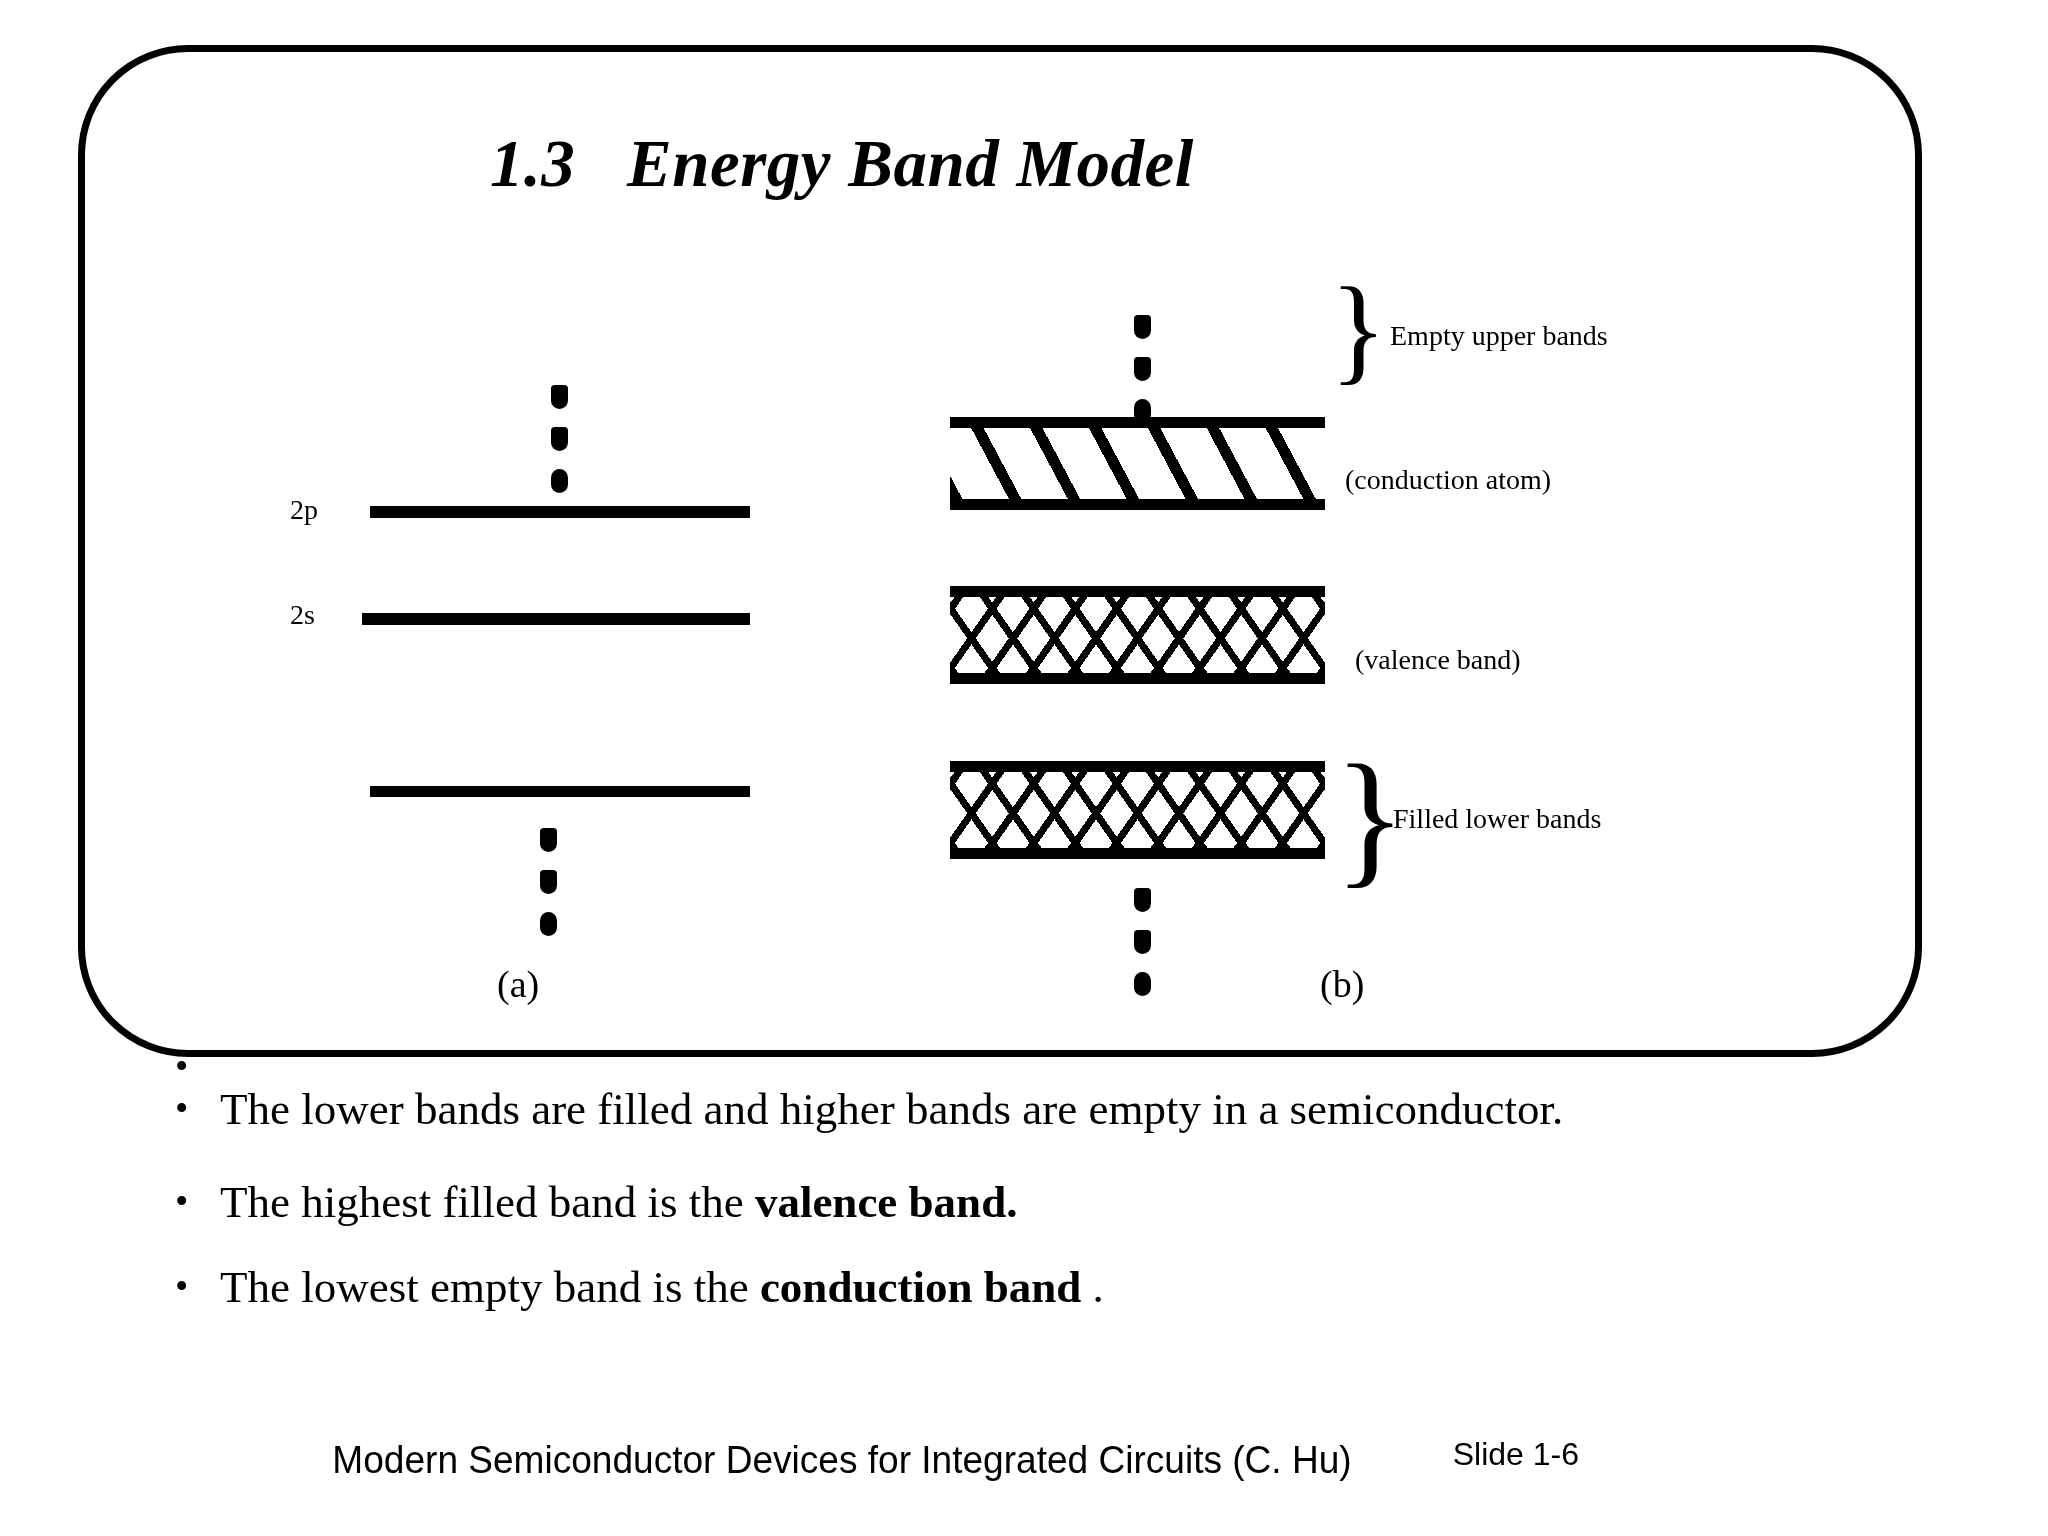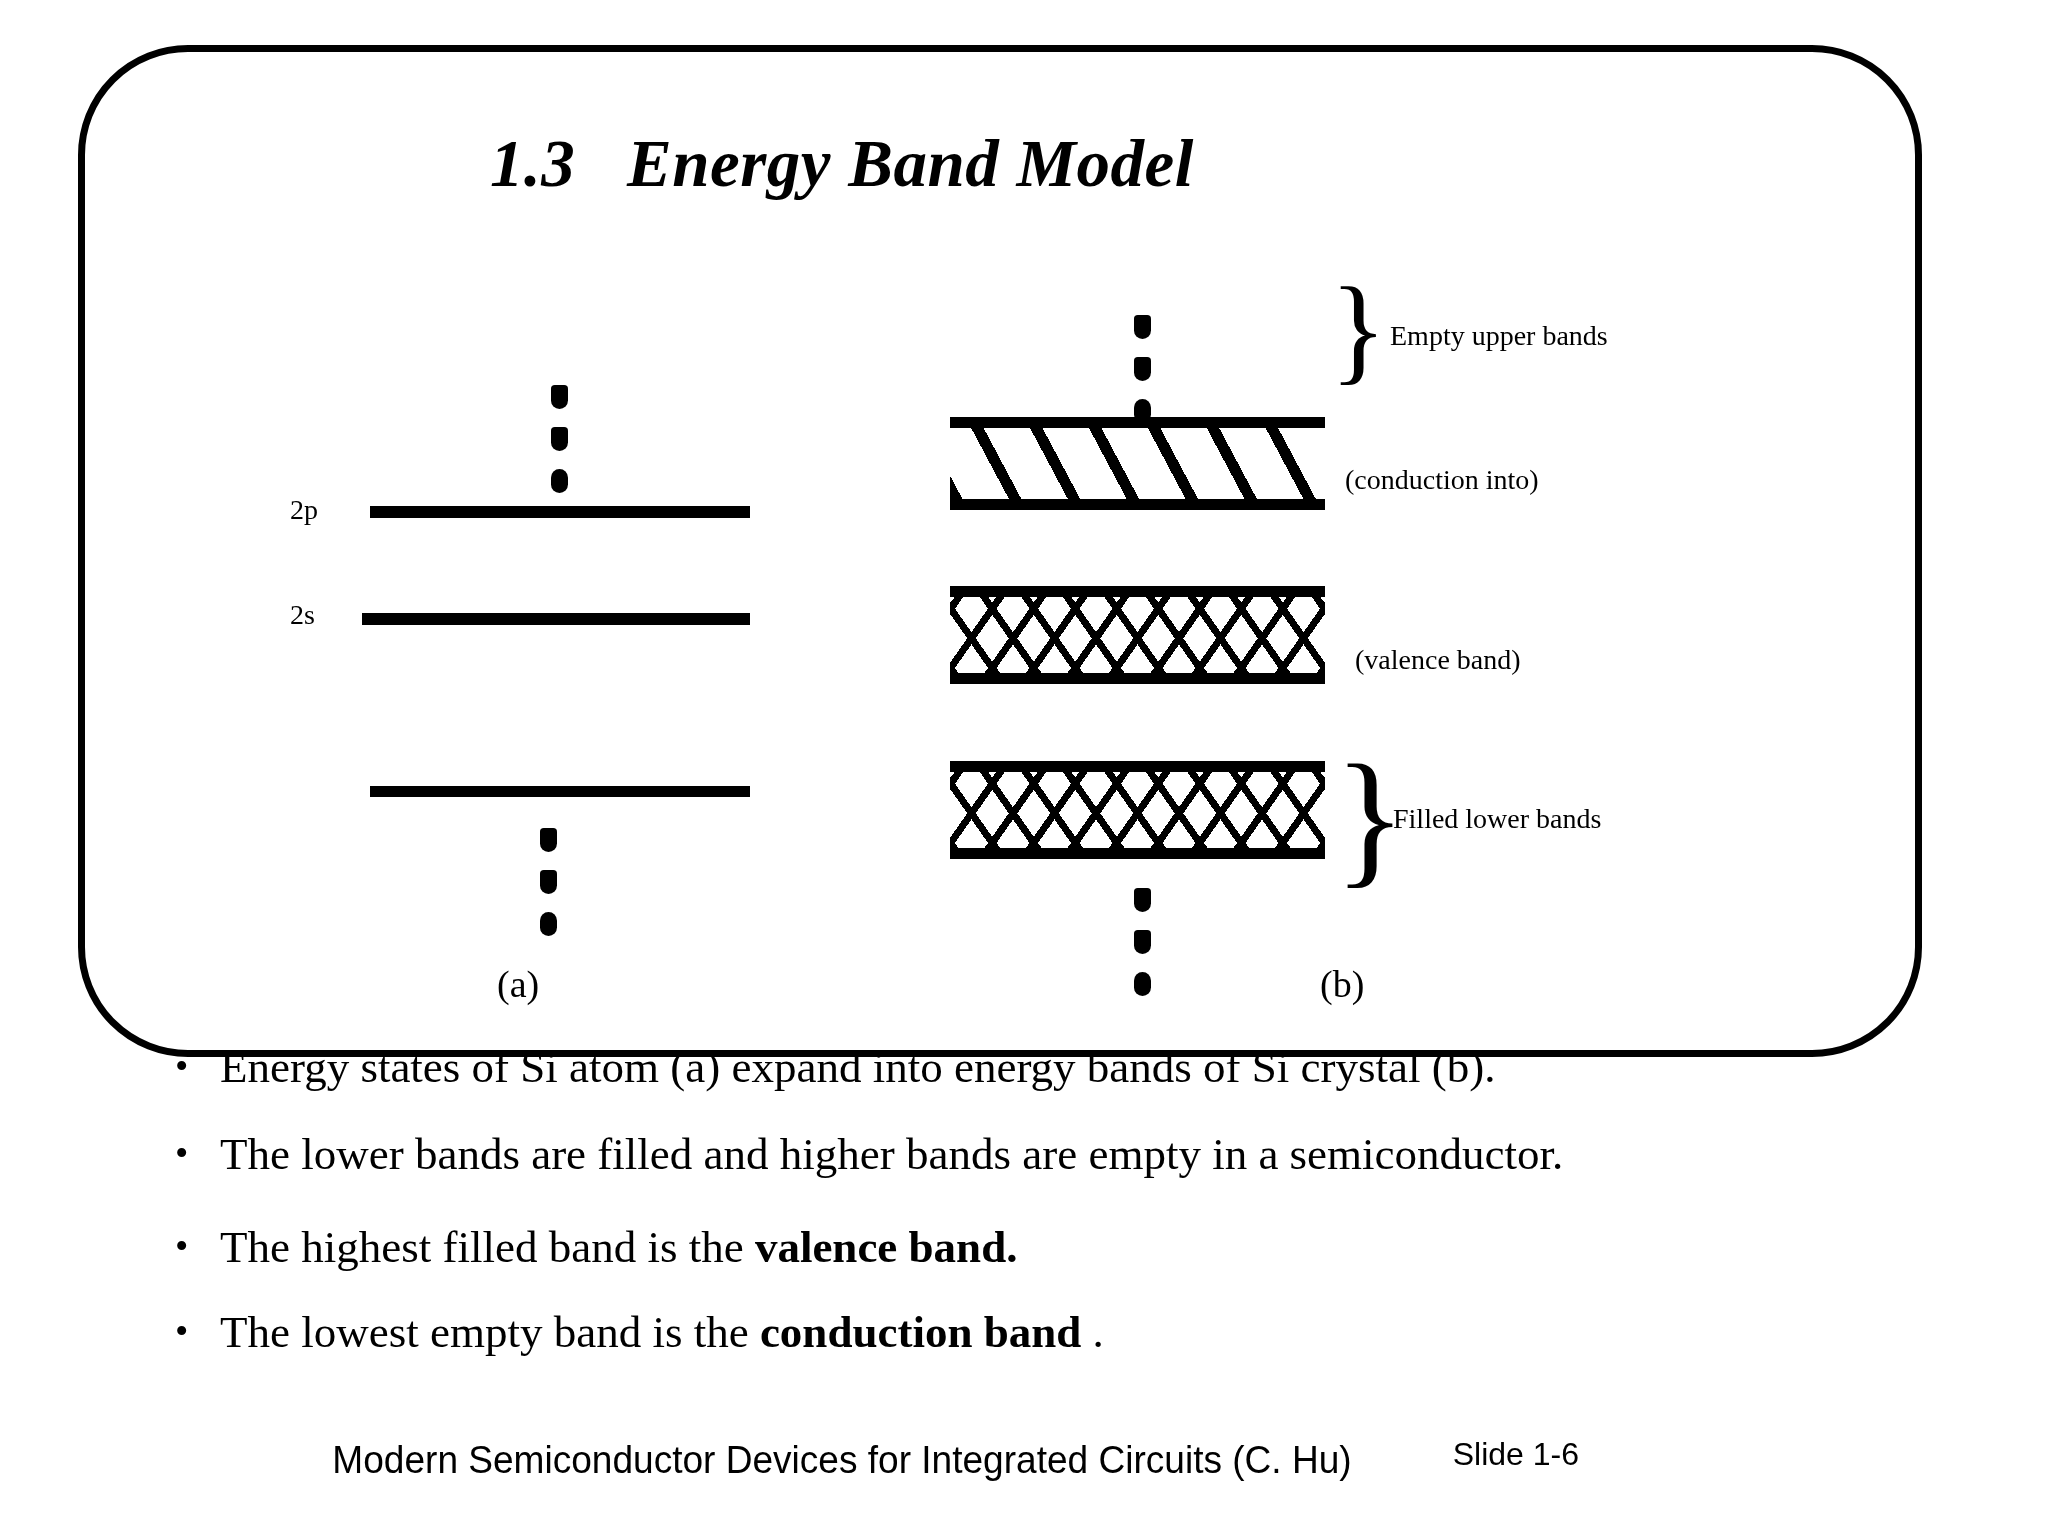--- a/index.html
+++ b/index.html
@@ -163,21 +163,21 @@
         <i></i>
     </div>
 
     <div class="band" style="left:950px;top:417px;width:375px;height:93px;">
       <div class="edge top"></div>
       <div class="fill">
         <div class="hatch-diag"></div>
       </div>
       <div class="edge bot"></div>
     </div>
-    <div class="lbl" style="left:1345px;top:466px;">(conduction into)</div>
+    <div class="lbl" style="left:1345px;top:466px;">(conduction atom)</div>
 
     <div class="band" style="left:950px;top:586px;width:375px;height:98px;">
       <div class="edge top"></div>
       <div class="fill">
         <div class="hatch-cross"></div>
       </div>
       <div class="edge bot"></div>
     </div>
     <div class="lbl" style="left:1355px;top:646px;">(valence band)</div>
 
@@ -201,21 +201,20 @@
     <div class="brace" style="left:1334px;top:748px;font-size:150px;">}</div>
     <div class="lbl" style="left:1393px;top:805px;">Filled lower bands</div>
 
     <div class="lbl" style="left:1320px;top:965px;font-size:38px;">(b)</div>
   </div>
 
   <div id="bullets">
 
     <div class="bullet" style="margin-top:0px;">
       <span class="dot">•</span>
-      <span>Energy states of Si atom (a) expand into energy bands of Si crystal (b).</span>
     </div>
 
     <div class="bullet" style="margin-top:42px;">
       <span class="dot">•</span>
       <span> The lower bands are filled and higher bands are empty in a semiconductor.</span>
     </div>
 
     <div class="bullet" style="margin-top:48px;">
       <span class="dot">•</span>
       <span>The highest filled band is the  </span><span class="bold-ital">valence band.</span>

